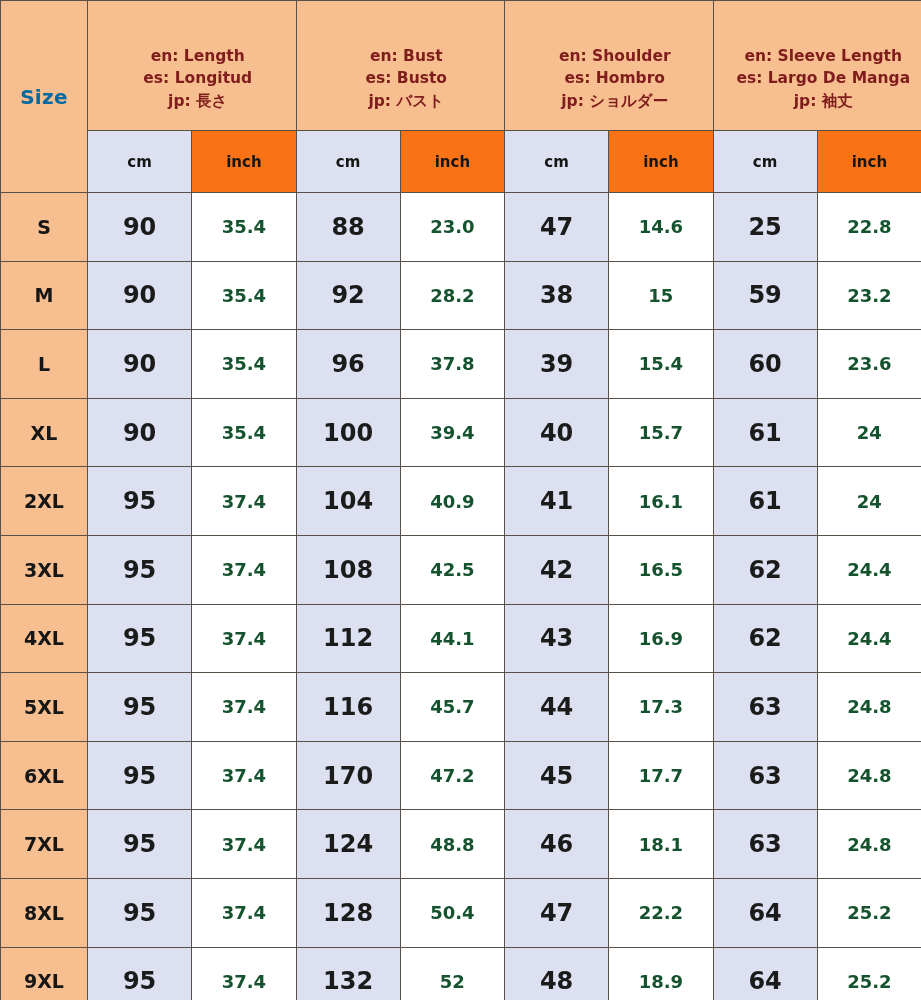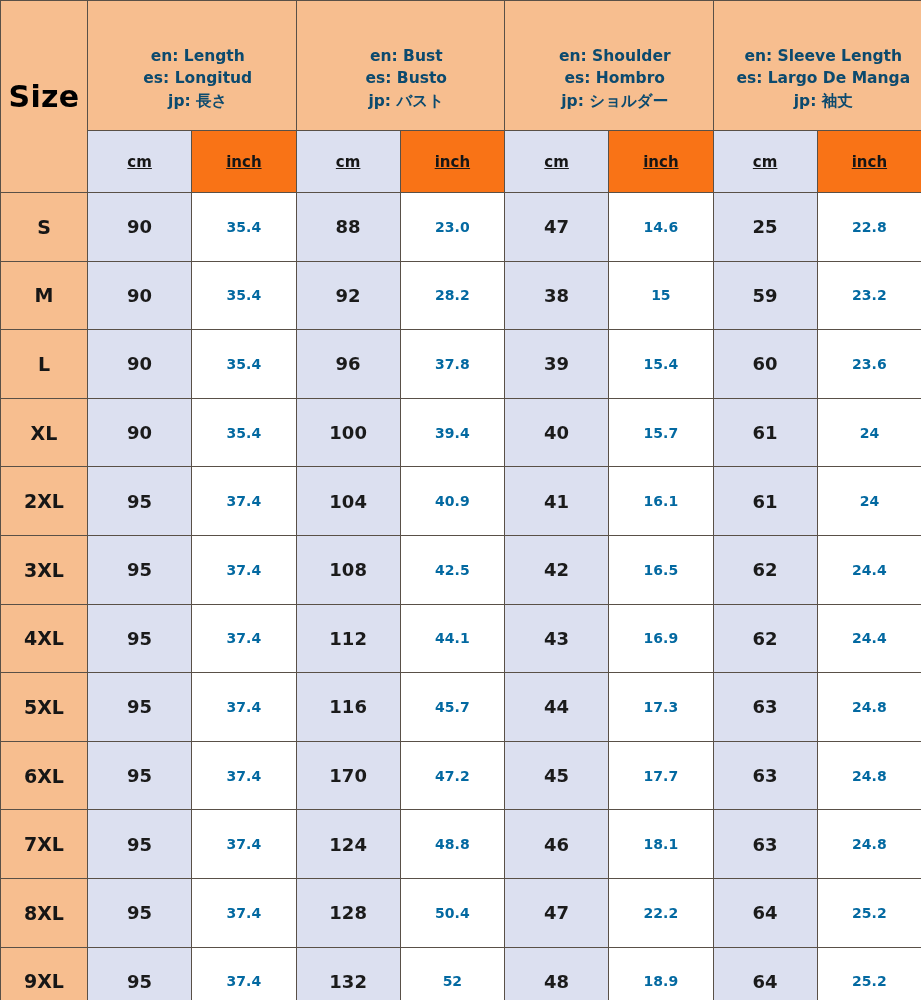--- a/index.html
+++ b/index.html
@@ -38,71 +38,71 @@
   col.data-col  { width: 104.25px; }
 
   
   .hdr-orange {
     background: #F7BE8F;
     height: 130px;
   }
 
   .size-label {
     background: #F7BE8F;
-    font-size: 30px;
+    font-size: 20px;
     font-weight: bold;
     letter-spacing: 0.3px;
     text-align: center;
     vertical-align: middle;
-    color: #000000;
+    color: #0369a1;
   }
 
   .meas-head {
     background: #F7BE8F;
     text-align: left;
     vertical-align: top;
     padding: 26px 0 0 12px !important;
     line-height: 1.45;
     font-size: 15.5px;
     font-weight: bold;
-    color: #0c4a6e;
+    color: #7f1d1d;
     white-space: nowrap;
   }
   .meas-head .ln { display: block; }
 
   
-  .unit-row { height: 62px; text-decoration: underline; }
+  .unit-row { height: 62px; }
   .unit-cell {
     font-size: 15px;
     font-weight: bold;
     color: #161616;
   }
   .unit-cm   { background: #DCE0F0; }
   .unit-inch { background: #f97316; }
 
   
   .data-row { height: 68.6px; }
 
   .size-cell {
     background: #F7BE8F;
     font-size: 19px;
     font-weight: bold;
     color: #161616;
   }
   .cell-cm {
     background: #DCE0F0;
+    font-size: 24px;
+    font-weight: normal;
+    color: #1b1b1b;
+  }
+  .cell-inch {
+    background: #ffffff;
     font-size: 18px;
     font-weight: normal;
-    color: #1b1b1b;
-  }
-  .cell-inch {
-    background: #ffffff;
-    font-size: 14px;
-    font-weight: normal;
-    color: #0369a1;
+    color: #14532d;
   }
 </style>
 </head>
 <body>
 
 <table id="size-chart">
   <colgroup>
     <col class="size-col">
     <col class="data-col">
       <col class="data-col">

